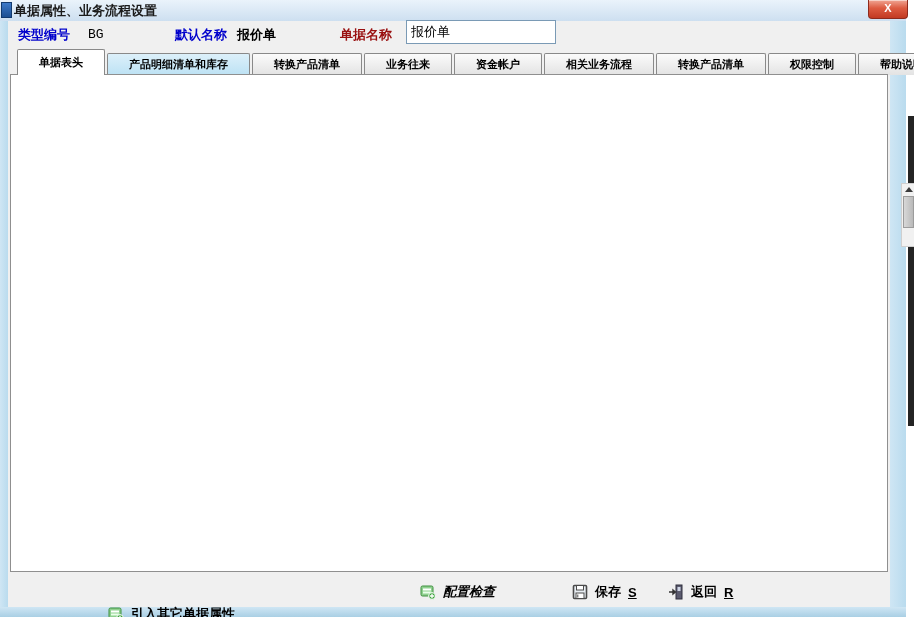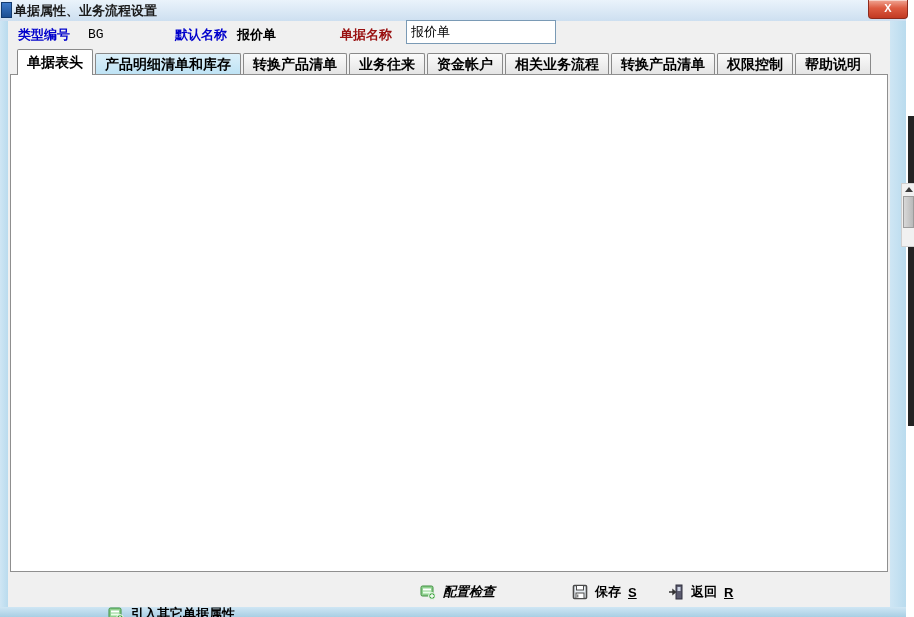--- a/index.html
+++ b/index.html
@@ -24,23 +24,23 @@
     box-shadow:inset 0 1px 0 rgba(255,255,255,.5);}
   .aero{background:linear-gradient(90deg,#cfe6f4,#b9dbee);}
   #border-left{left:0;top:21px;width:8px;height:596px;}
   #border-right{left:890px;top:21px;width:16px;height:586px;}
   #border-bottom{left:0;top:607px;width:906px;height:10px;background:linear-gradient(#cfe6f4,#a9cfe4);}
   #dlg-body{left:8px;top:21px;width:882px;height:586px;background:#f0f0f0;}
   
   .hdr-input{border:1px solid #7a9ab5;background:#fff;font-size:13px;padding:2px 4px;}
   
   #tabstrip{left:17px;top:49px;height:26px;display:flex;align-items:flex-end;}
-  .tab{height:21px;line-height:21px;padding:0 9px;border:1px solid #898989;border-bottom:none;
+  .tab{height:21px;line-height:21px;padding:0 21px;border:1px solid #898989;border-bottom:none;
     border-radius:2px 2px 0 0;background:linear-gradient(#fbfbfb,#e3e3e3);margin-right:2px;
-    font-weight:bold;font-size:14px;white-space:nowrap;cursor:pointer;}
+    font-weight:bold;font-size:11px;white-space:nowrap;cursor:pointer;}
   .tab.active{height:25px;line-height:25px;background:#ffffff;z-index:3;position:relative;}
   .tab.hl{background:linear-gradient(#dcf0fa,#bde2f4);}
   #content{left:10px;top:74px;width:876px;height:496px;background:#fff;border:1px solid #8f8f8f;z-index:1;}
   
   .cb{width:13px;height:13px;border:1px solid #8b8b8b;border-radius:1px;
     background:linear-gradient(#fefefe,#e2e2e2);display:inline-block;position:relative;flex:0 0 13px;}
   .cb.on::after{content:"✓";position:absolute;left:0px;top:-3px;color:#26519e;
     font-weight:bold;font-size:13px;}
   .radio{width:13px;height:13px;border:1px solid #8f8f8f;border-radius:50%;
     background:radial-gradient(#ffffff 35%,#dcdcdc);display:inline-block;position:relative;flex:0 0 13px;}

